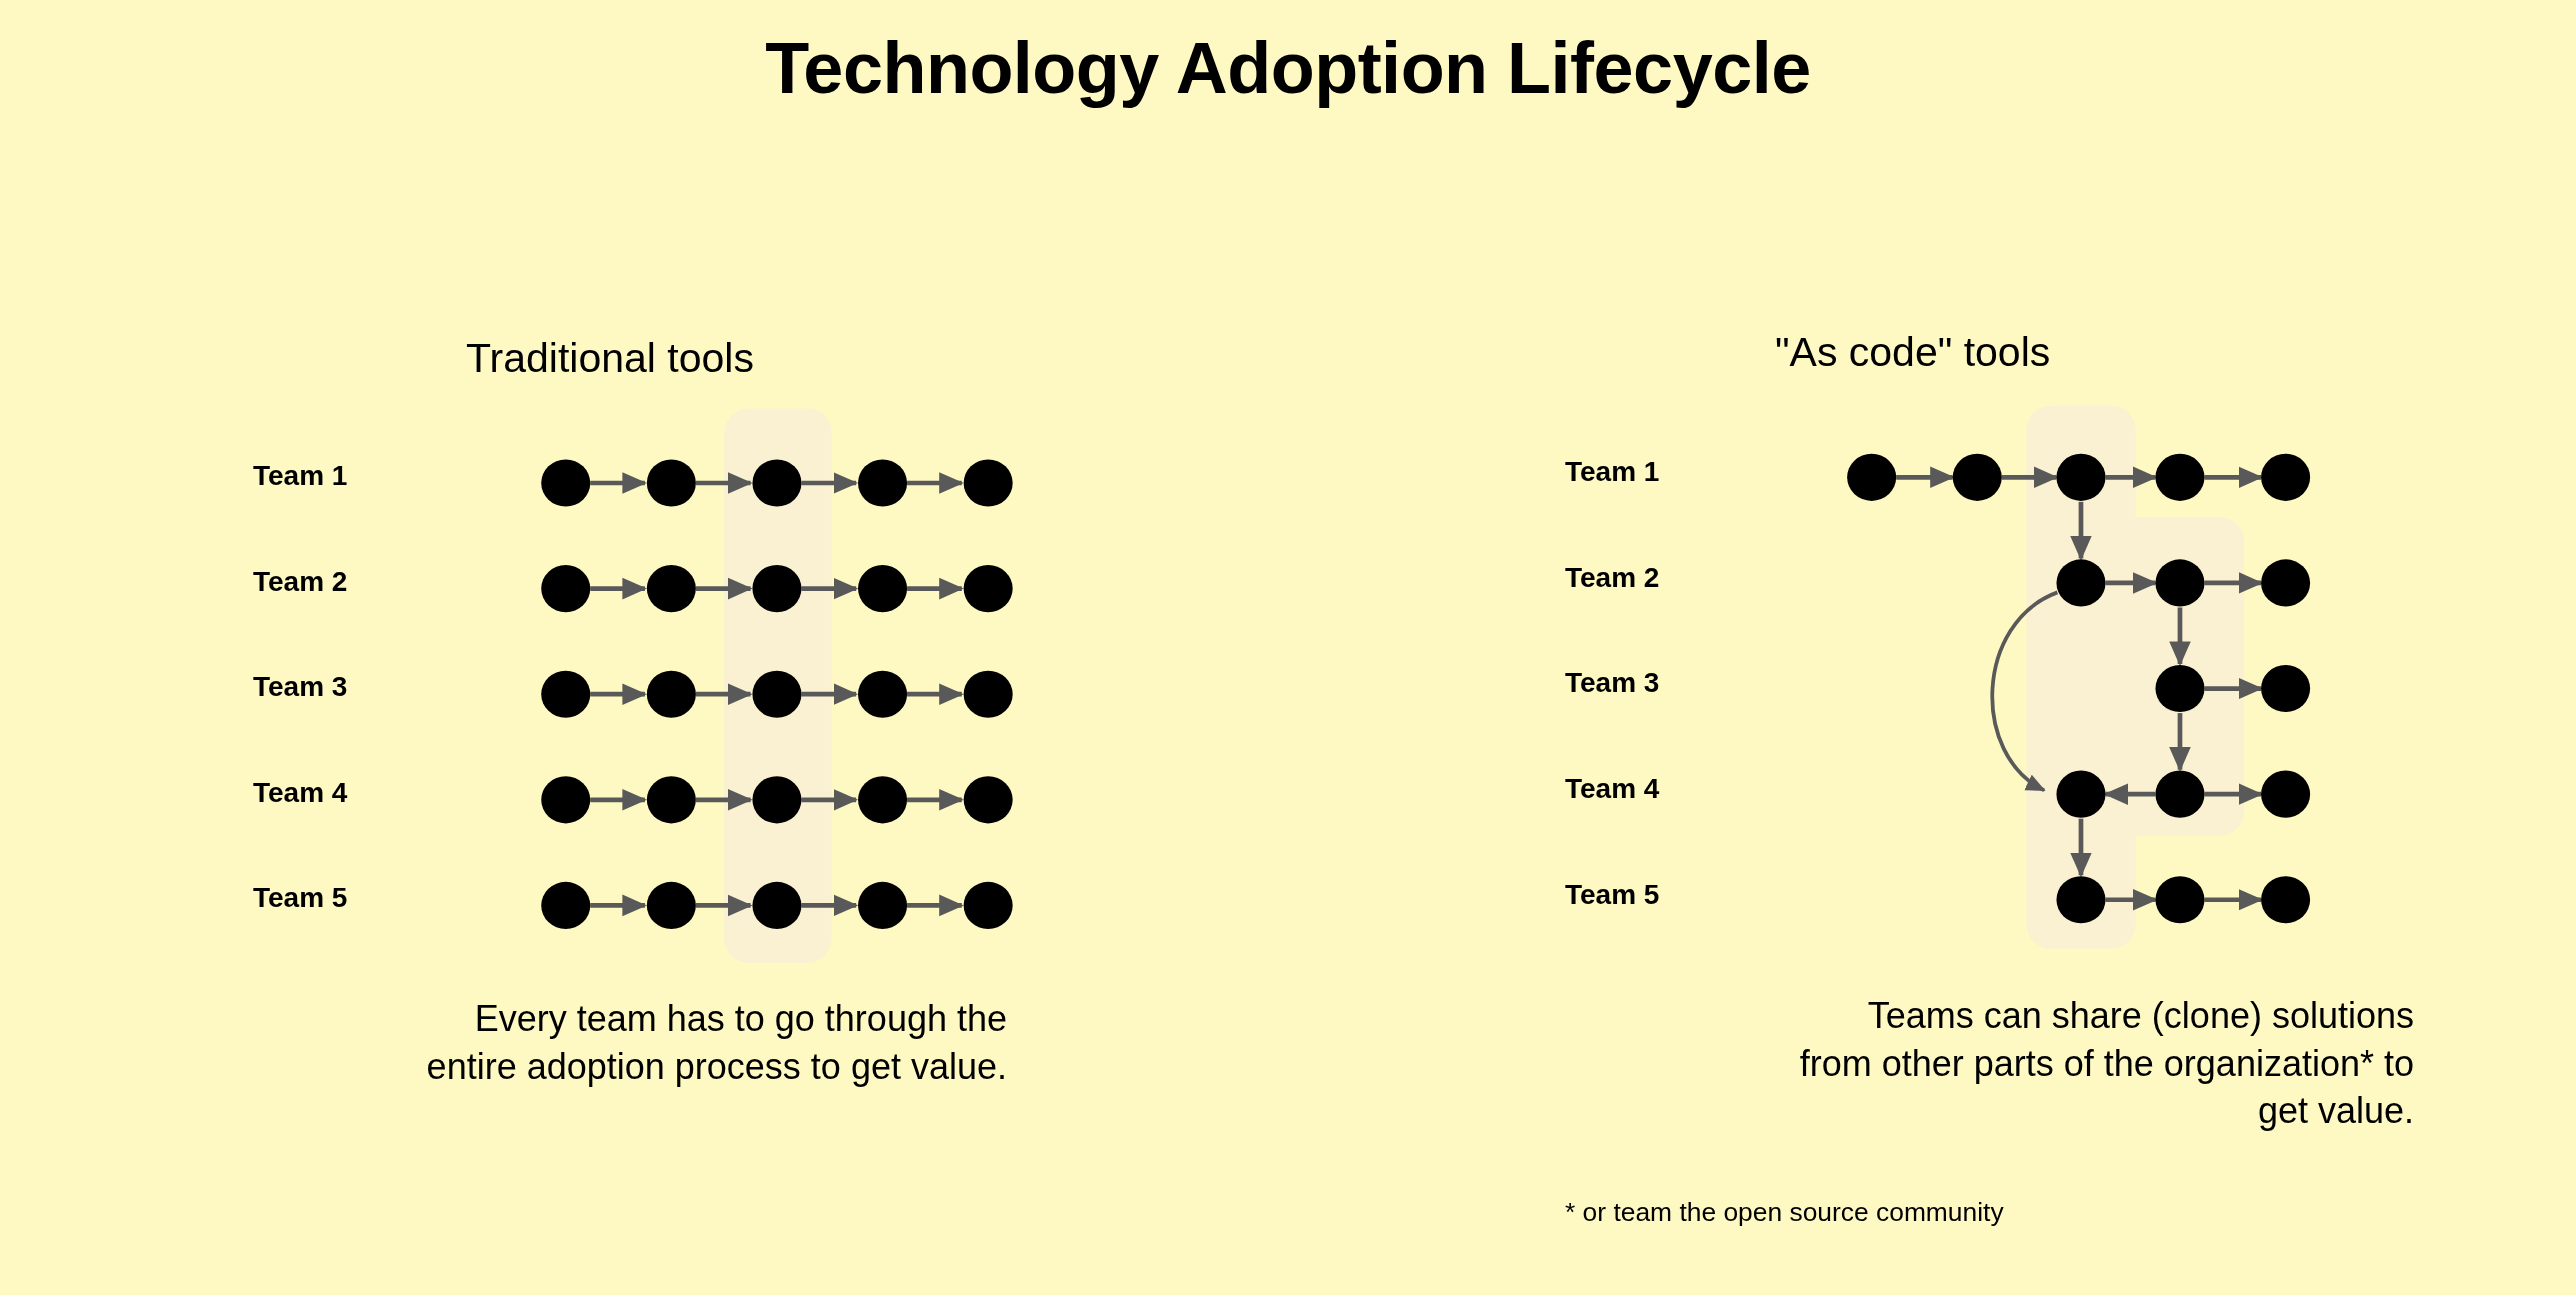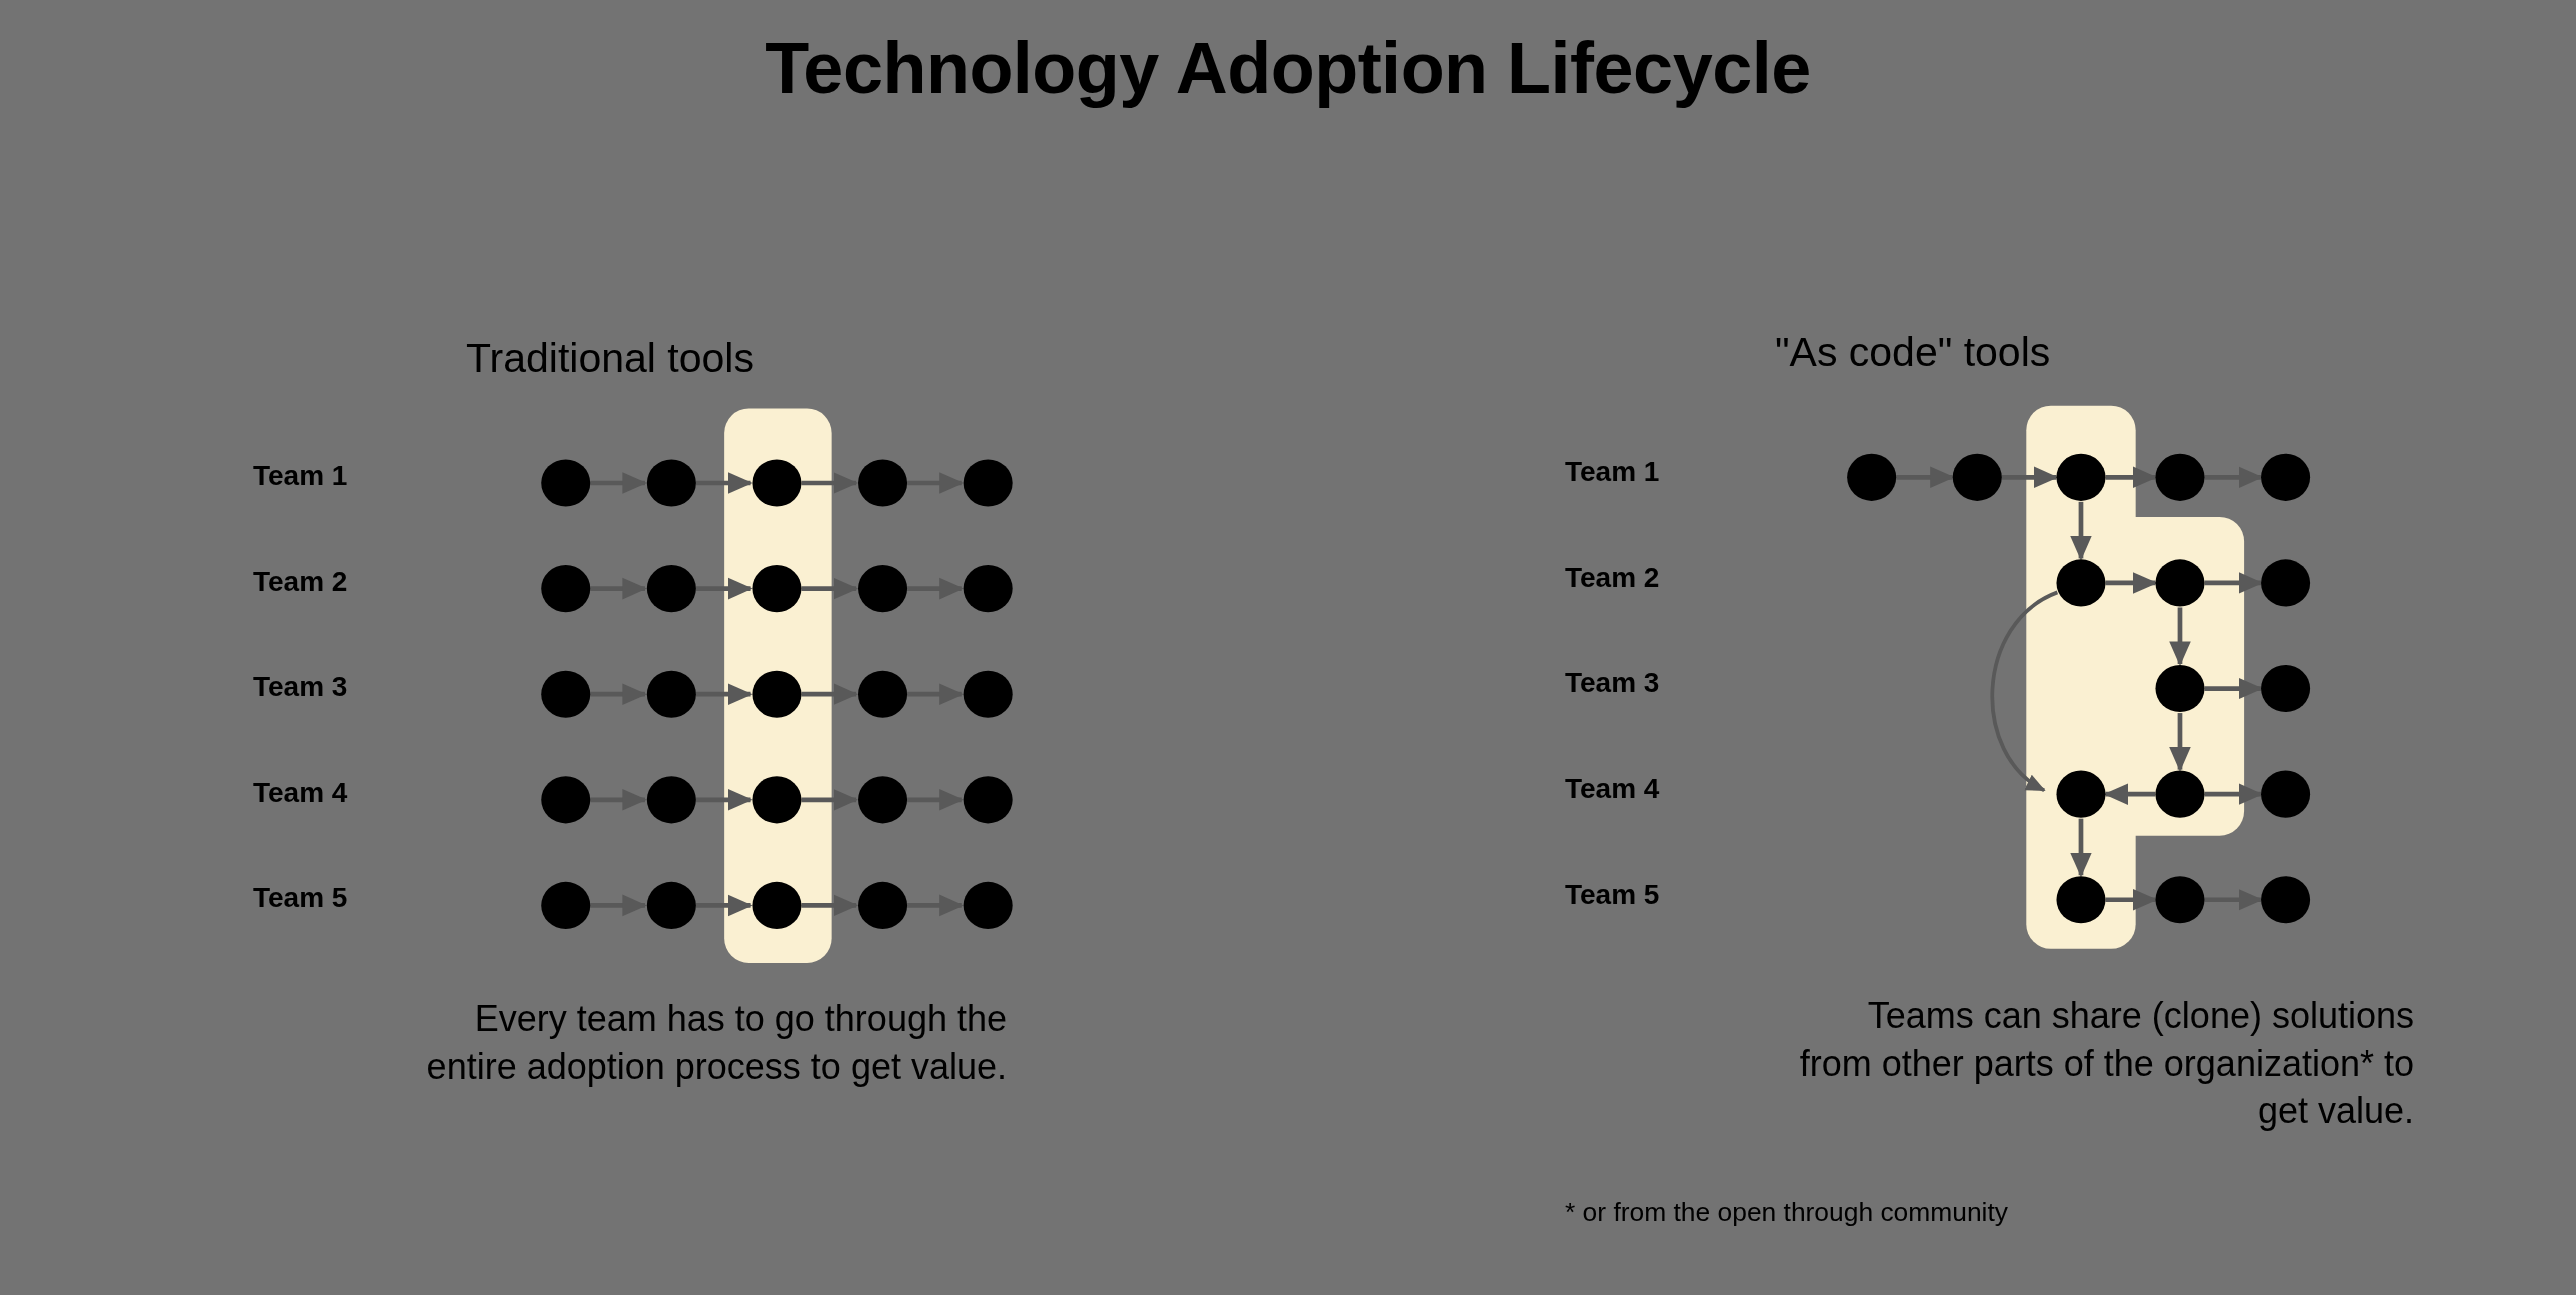--- a/index.html
+++ b/index.html
@@ -8,21 +8,21 @@
     background: #ffffff;
   }
   body {
     font-family: "Liberation Sans", sans-serif;
     color: #000000;
   }
   #page {
     position: relative;
     width: 2576px;
     height: 1296px;
-    background: #737373;
+    background: #fef9c3;
     overflow: hidden;
   }
   #main-title {
     position: absolute;
     left: 0;
     top: 32px;
     width: 2576px;
     text-align: center;
     font-size: 72px;
     font-weight: bold;
@@ -99,21 +99,21 @@
   <div class="team-label" style="left:1565px; top:564px;">Team 2</div>
   <div class="team-label" style="left:1565px; top:669px;">Team 3</div>
   <div class="team-label" style="left:1565px; top:775px;">Team 4</div>
   <div class="team-label" style="left:1565px; top:881px;">Team 5</div>
 
   <div class="caption" id="caption-left">Every team has to go through the
 entire adoption process to get value.</div>
   <div class="caption" id="caption-right">Teams  can share (clone) solutions
 from other parts of the organization* to
 get value.</div>
-  <div id="footnote">* or from the open through community</div>
+  <div id="footnote">* or team the open source community</div>
 
   <svg class="diagram" viewBox="0 0 2732 1374">
     <defs>
       <marker id="ah" viewBox="0 0 10 10" refX="9.2" refY="5" markerWidth="5.2" markerHeight="5.2" orient="auto-start-reverse">
         <path d="M 0 0.6 L 10 5 L 0 9.4 z" fill="#595959"></path>
       </marker>
     </defs>
 
     <g>
       <rect x="768" y="433" width="114" height="588" rx="26" ry="26" fill="#faf0d2"></rect>

